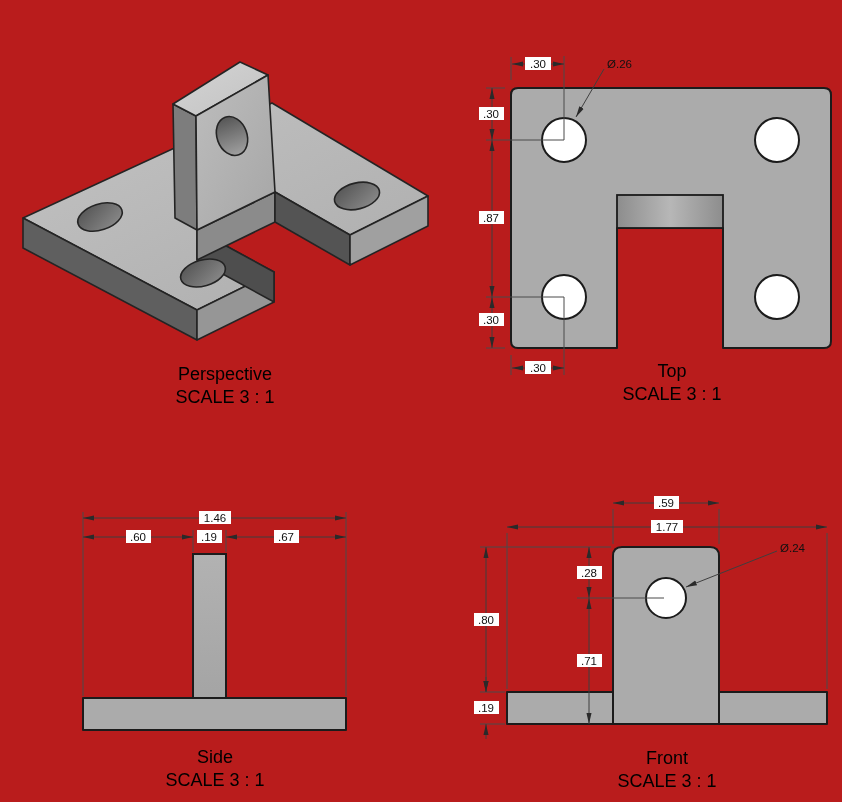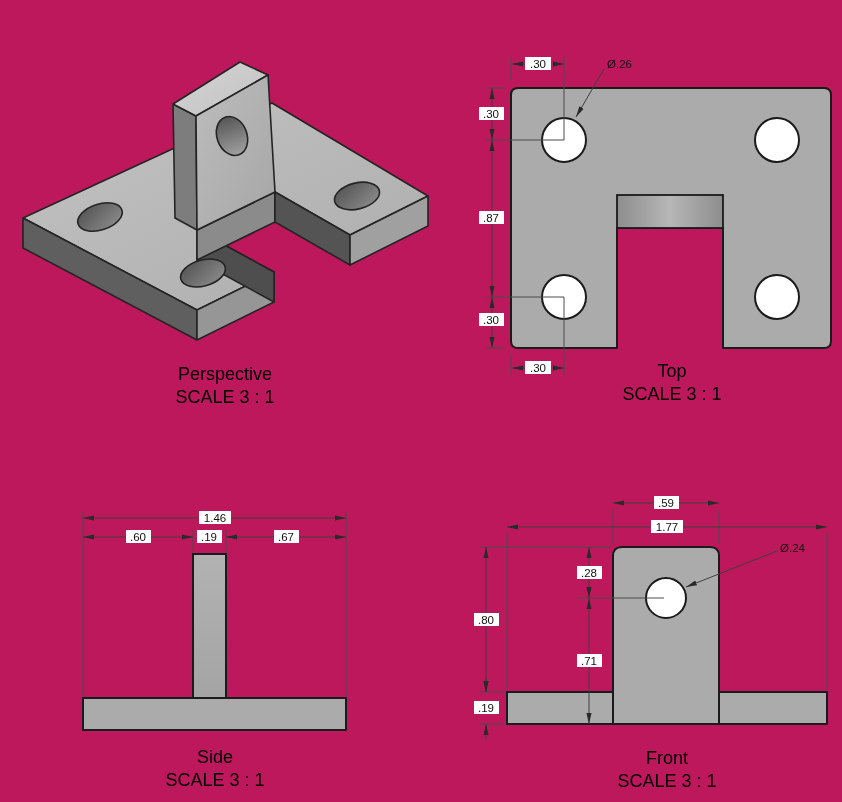--- a/index.html
+++ b/index.html
@@ -1,19 +1,19 @@
 <!DOCTYPE html>
 <html><head>
 <meta charset="utf-8">
 <style>
   html,body{margin:0;padding:0;background:#ffffff;}
   .sheet{
     position:relative;
     width:842px;height:802px;
-    background:#be185d;
+    background:#b91c1c;
     font-family:"Liberation Sans", sans-serif;
     overflow:hidden;
     text-align:center;
   }
   svg{position:absolute;left:0;top:0;}
   .outline{fill:#ababab;stroke:#1b1b1b;stroke-width:2;stroke-linejoin:round;}
   .hole{fill:#ffffff;stroke:#1b1b1b;stroke-width:2;}
   .ext{stroke:#4a4a4a;stroke-width:1;fill:none;}
   .dim{stroke:#3f3f3f;stroke-width:1;fill:none;}
   .iso{stroke:#242424;stroke-width:1.6;stroke-linejoin:round;}

